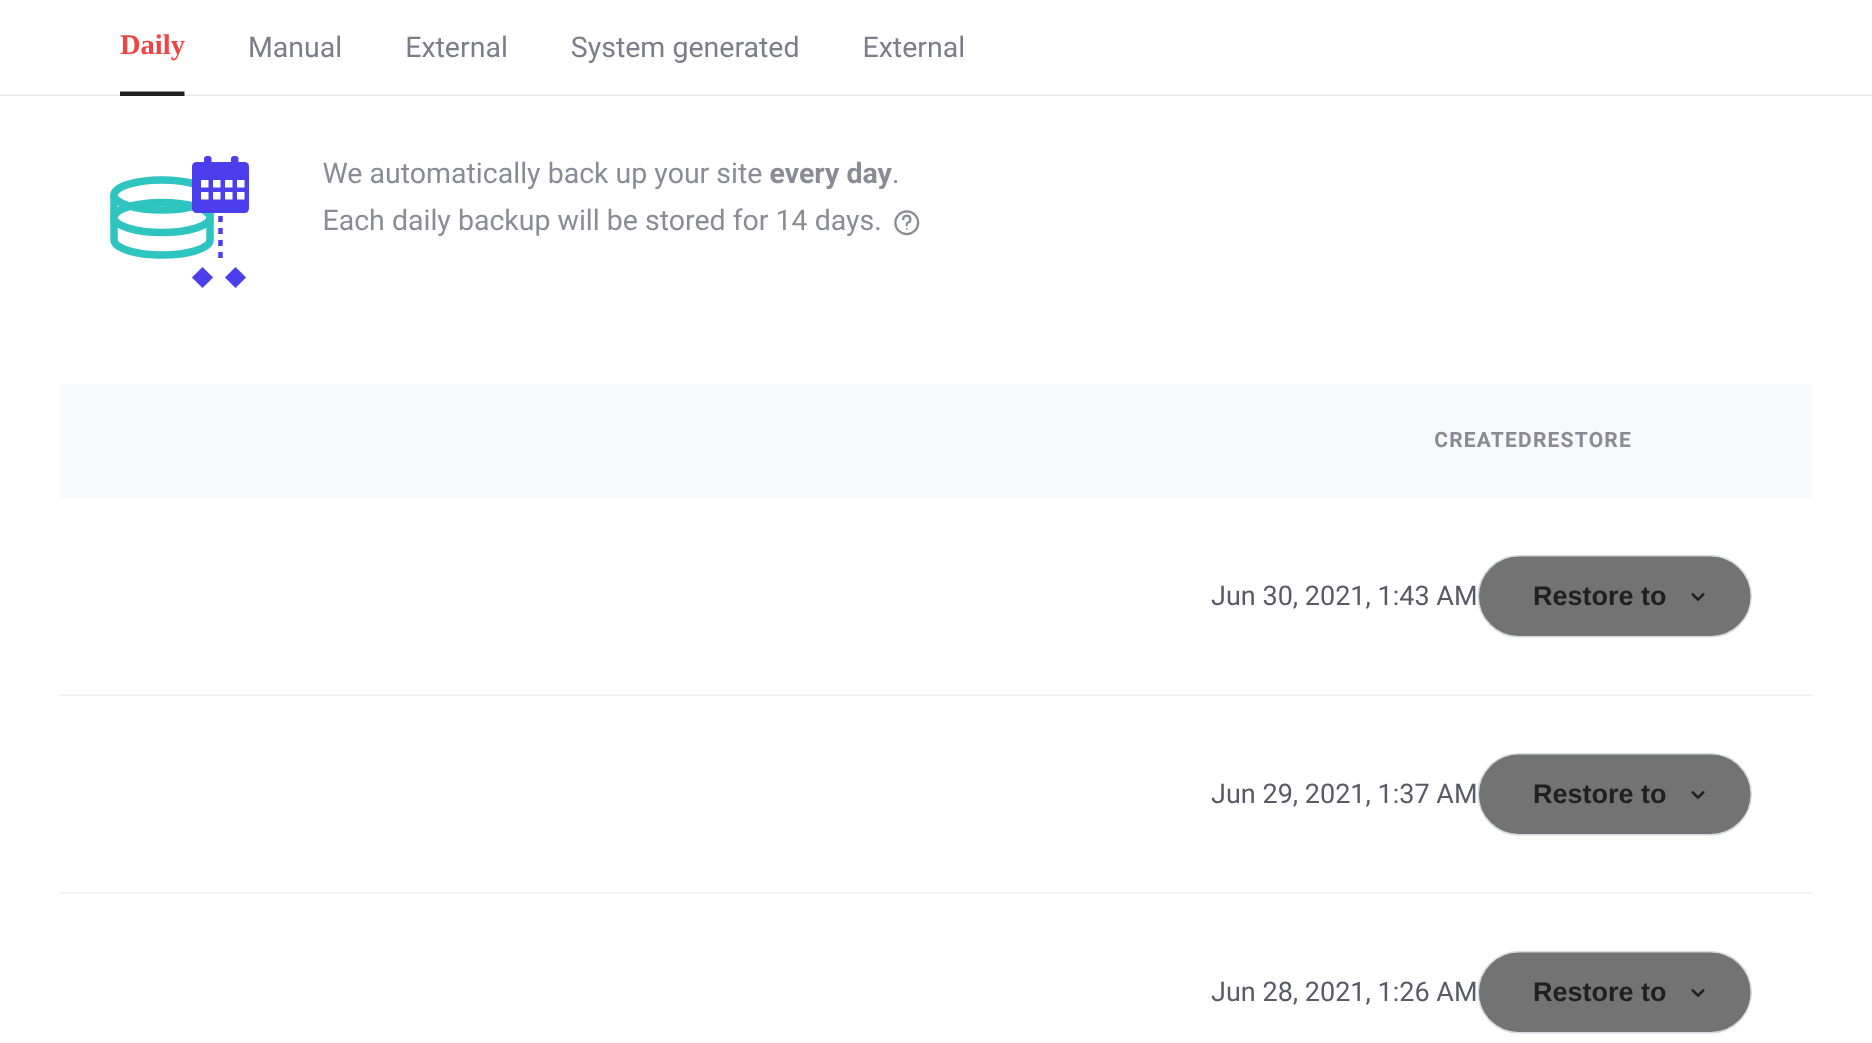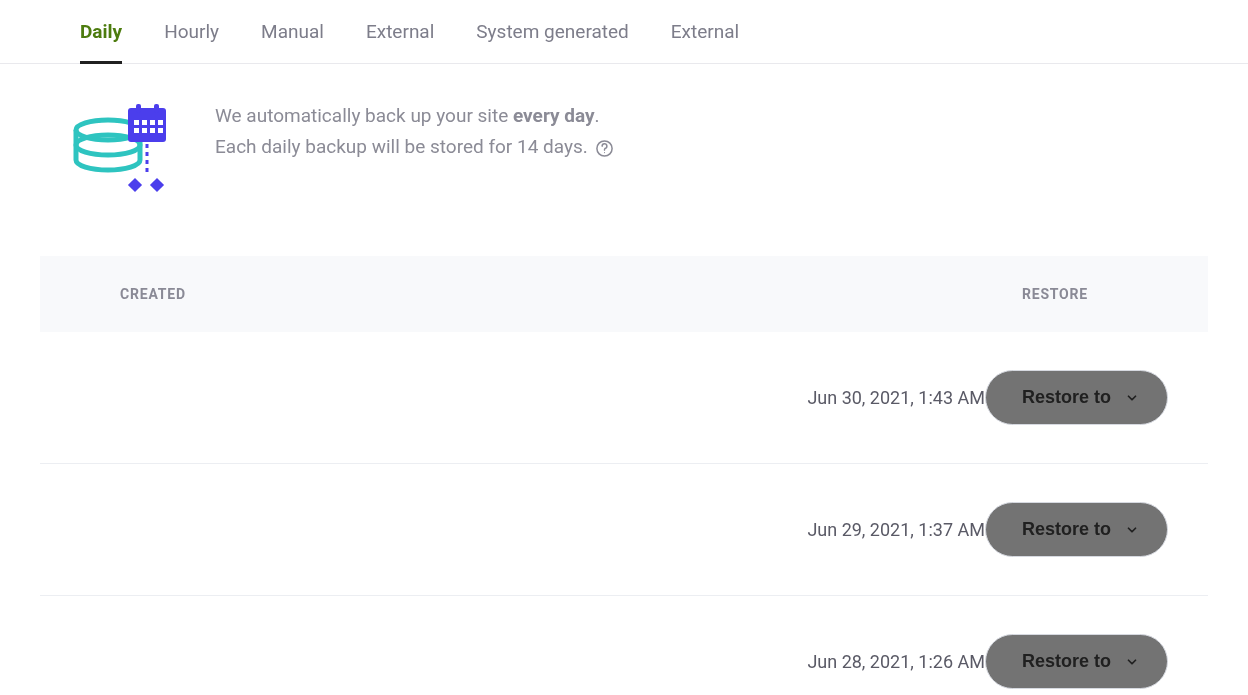--- a/index.html
+++ b/index.html
@@ -22,23 +22,24 @@
     }
     .tab {
       padding: 20px 0 18px 0;
       font-size: 19px;
       color: #7d7d8a;
       cursor: pointer;
       border-bottom: 3px solid transparent;
       margin-bottom: -1px;
     }
     .tab.active {
-      color: #4d7c0f;
+      color: #ef4444;
       font-weight: 700;
       border-bottom: 3px solid #202020;
+      font-family: Liberation Serif, serif;
     }
     .info-section {
       display: flex;
       align-items: flex-start;
       gap: 43px;
       padding: 36px 60px 36px 72px;
     }
     .icon-illustration {
       width: 100px;
       height: 100px;
@@ -53,21 +54,21 @@
     .info-text .bold {
       font-weight: 700;
     }
     .help-icon {
       display: inline-flex;
       vertical-align: middle;
       margin-left: 2px;
     }
     .table-header {
       display: flex;
-      justify-content: space-between;
+      justify-content: flex-end;
       align-items: center;
       background: #f8f9fb;
       padding: 30px 120px 30px 80px;
       margin: 20px 40px 0 40px;
     }
     .th {
       font-size: 14px;
       font-weight: 700;
       letter-spacing: 0.8px;
       color: #8a8a96;
@@ -103,21 +104,20 @@
     .chevron-down {
       width: 14px;
       height: 14px;
     }
   </style>
 </head>
 <body>
 
 <div class="tabs">
   <div class="tab active">Daily</div>
-  <div class="tab">Hourly</div>
   <div class="tab">Manual</div>
   <div class="tab">External</div>
   <div class="tab">System generated</div>
   <div class="tab">External</div>
 </div>
 
 <div class="info-section">
   <div class="icon-illustration">
     <svg width="100" height="100" viewBox="0 0 100 100">
 

